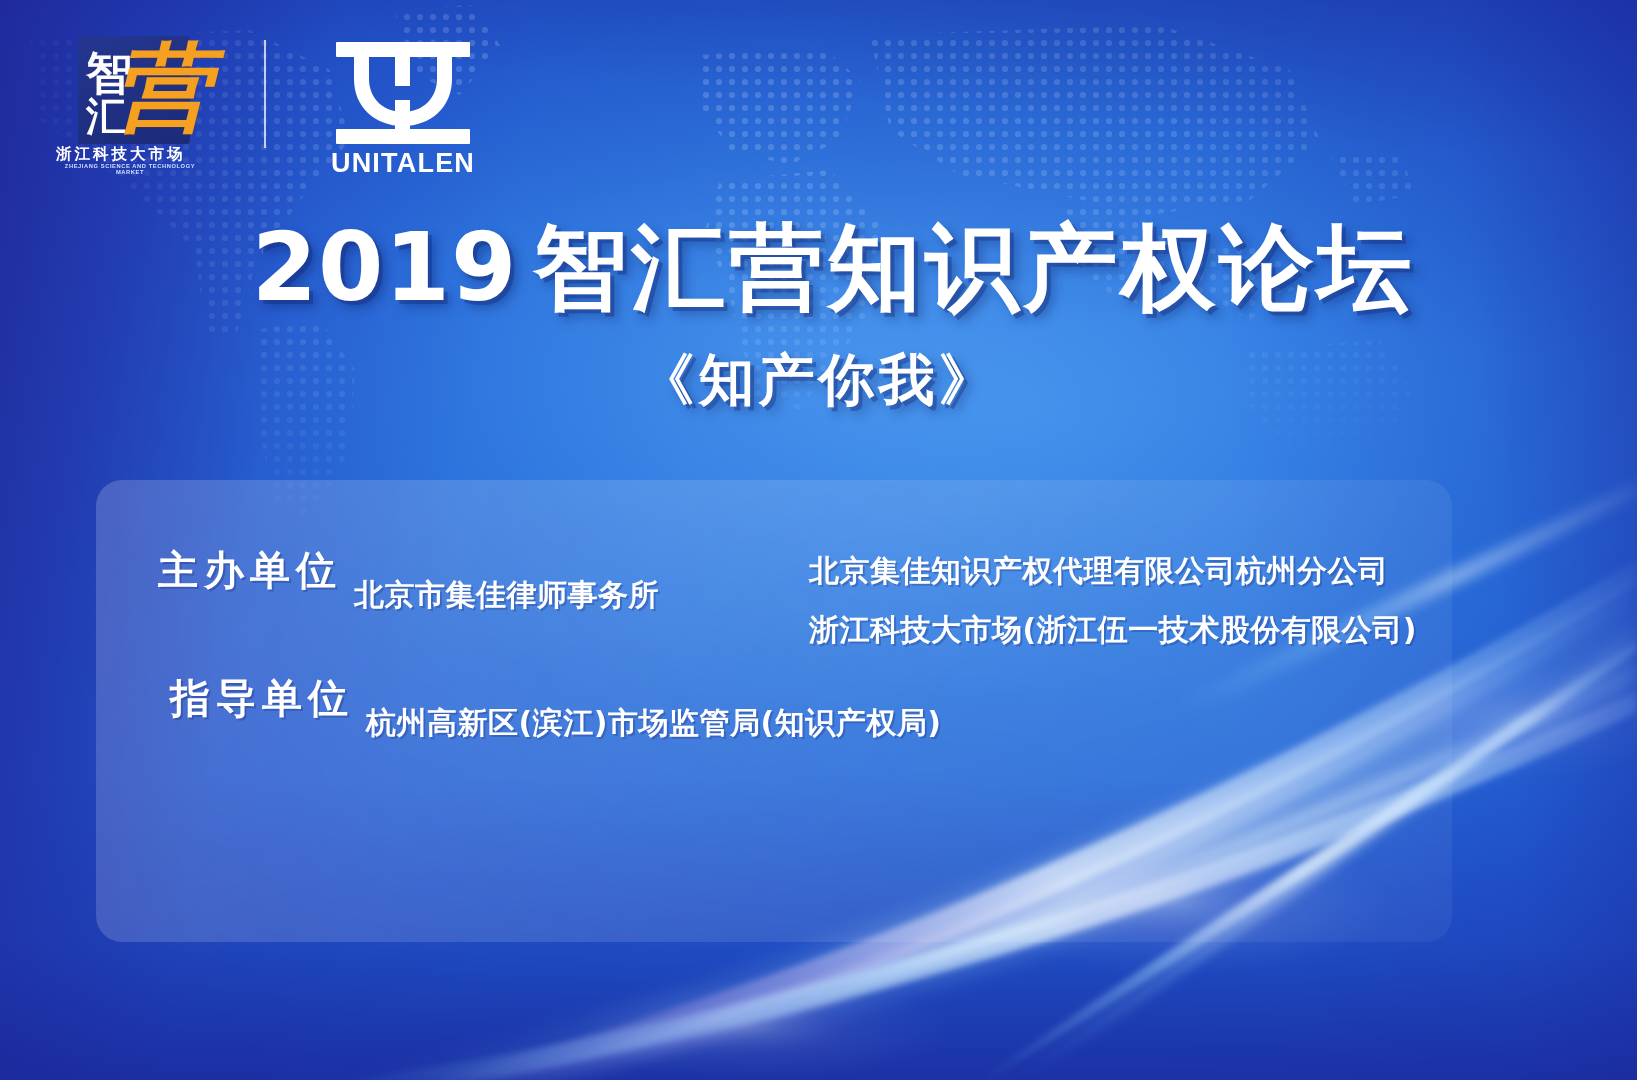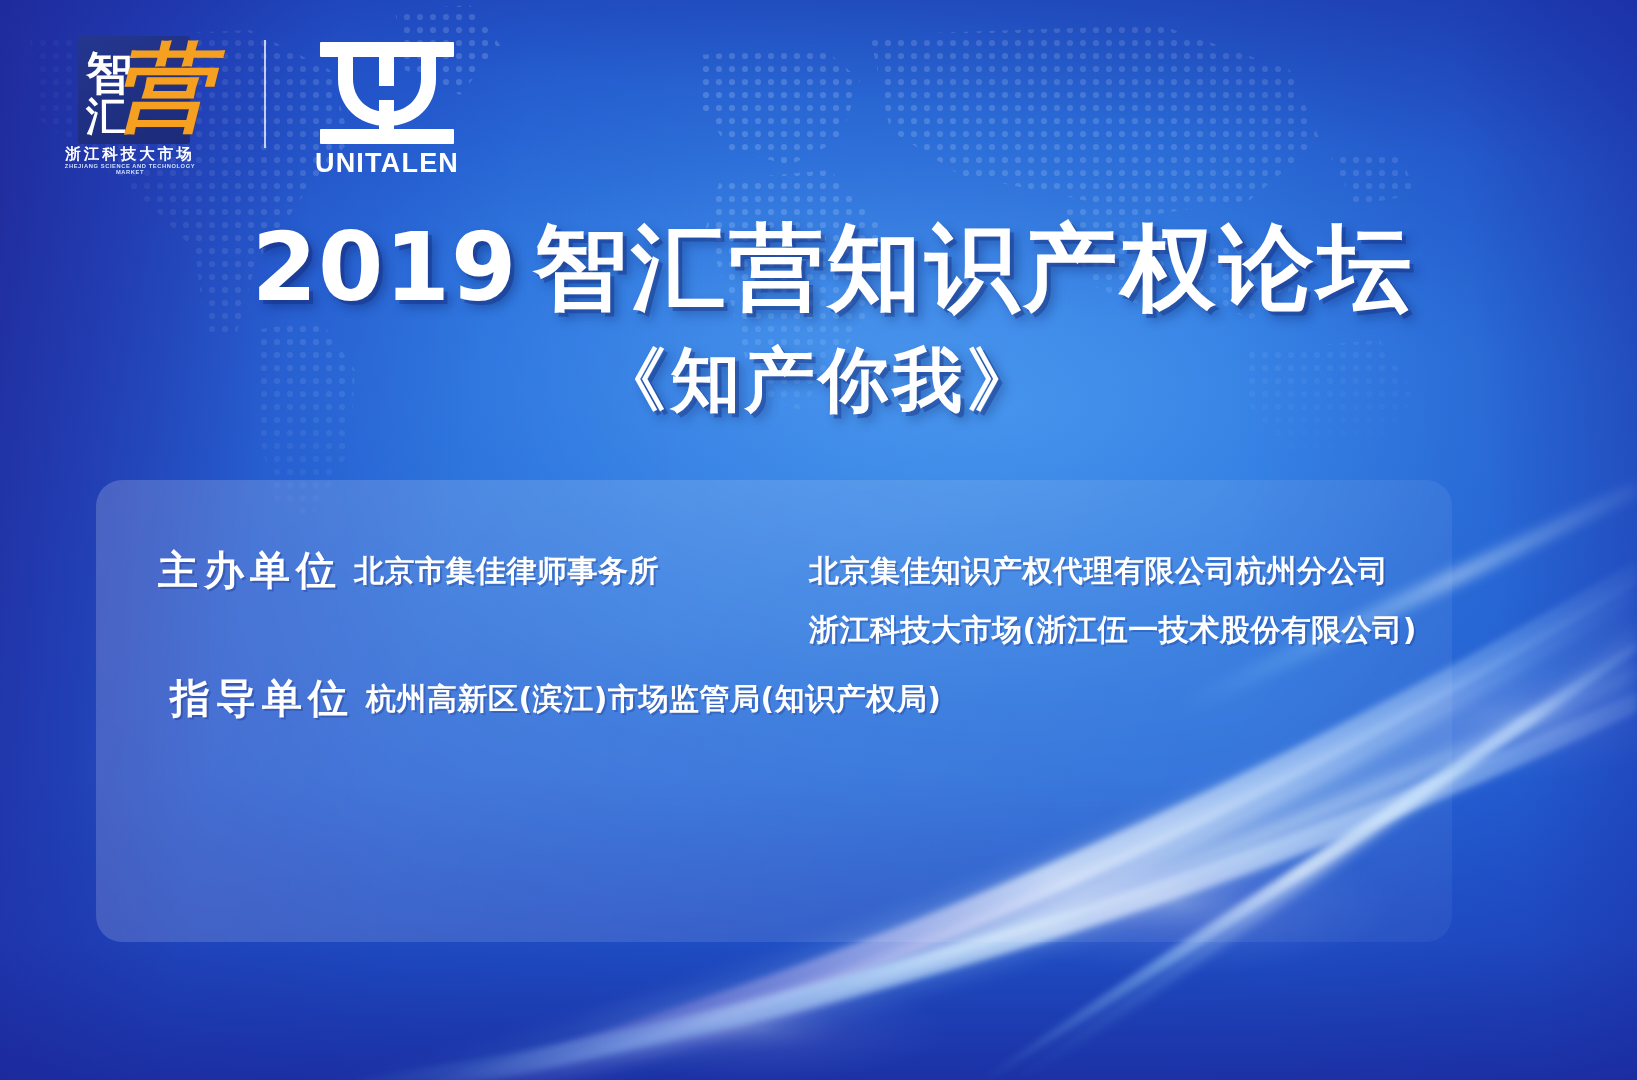--- a/index.html
+++ b/index.html
@@ -107,21 +107,20 @@
     color: #f5a021;
     font-family: "DejaVu Serif", "Liberation Serif", serif;
     font-weight: 700;
     font-style: italic;
     text-shadow: 1px 1px 0 rgba(120,60,0,0.25);
   }
   .zhy-cn {
     position: absolute;
     left: 0; top: 108px;
     width: 148px;
-    text-align: center;
     color: #ffffff;
     font-size: 15.5px;
     letter-spacing: 3px;
     font-weight: 700;
     font-family: "DejaVu Sans", "Liberation Sans", sans-serif;
   }
   .zhy-en {
     position: absolute;
     left: 0; top: 127px;
     width: 148px;
@@ -135,21 +134,21 @@
   .logo-divider {
     width: 2px;
     height: 108px;
     background: rgba(255,255,255,0.72);
     margin: 0 46px 0 60px;
     align-self: flex-start;
     margin-top: 4px;
   }
   .uni-logo {
     position: relative;
-    width: 150px; height: 140px;
+    width: 150px; height: 140px; margin-left: 16px;
   }
   .uni-mark {
     position: absolute;
     left: 6px; top: 4px;
   }
   .uni-name {
     position: absolute;
     left: 0; top: 112px;
     width: 150px;
     text-align: center;
@@ -178,21 +177,21 @@
   .title-main .yr {
     letter-spacing: 1px;
     margin-right: 16px;
   }
   .title-sub {
     position: absolute;
     left: 0; top: 330px;
     width: 1637px;
     text-align: center;
     color: #ffffff;
-    font-size: 70px;
+    font-size: 56px;
     line-height: 100px;
     font-weight: 700;
     letter-spacing: 4px;
     font-family: "DejaVu Sans", "Liberation Sans", sans-serif;
     text-shadow: 4px 4px 0 rgba(20,40,120,0.38), 7px 7px 11px rgba(10,25,90,0.35);
     white-space: nowrap;
   }
 
   
   .panel {
@@ -234,21 +233,21 @@
   .row-cols {
     display: flex;
     gap: 0;
     padding-top: 6px;
   }
   .col {
     display: flex;
     flex-direction: column;
     gap: 11px;
   }
-  .col-a { width: 455px; }
+  .col-a { width: 455px; margin-top: 24px; }
   .col-b { width: 620px; gap: 25px; }
   .org-line {
     color: #ffffff;
     font-size: 30px;
     line-height: 34px;
     font-weight: 700;
     letter-spacing: 0.5px;
     font-family: "DejaVu Sans", "Liberation Sans", sans-serif;
     text-shadow: 2px 2px 0 rgba(25,45,125,0.30);
     white-space: nowrap;

